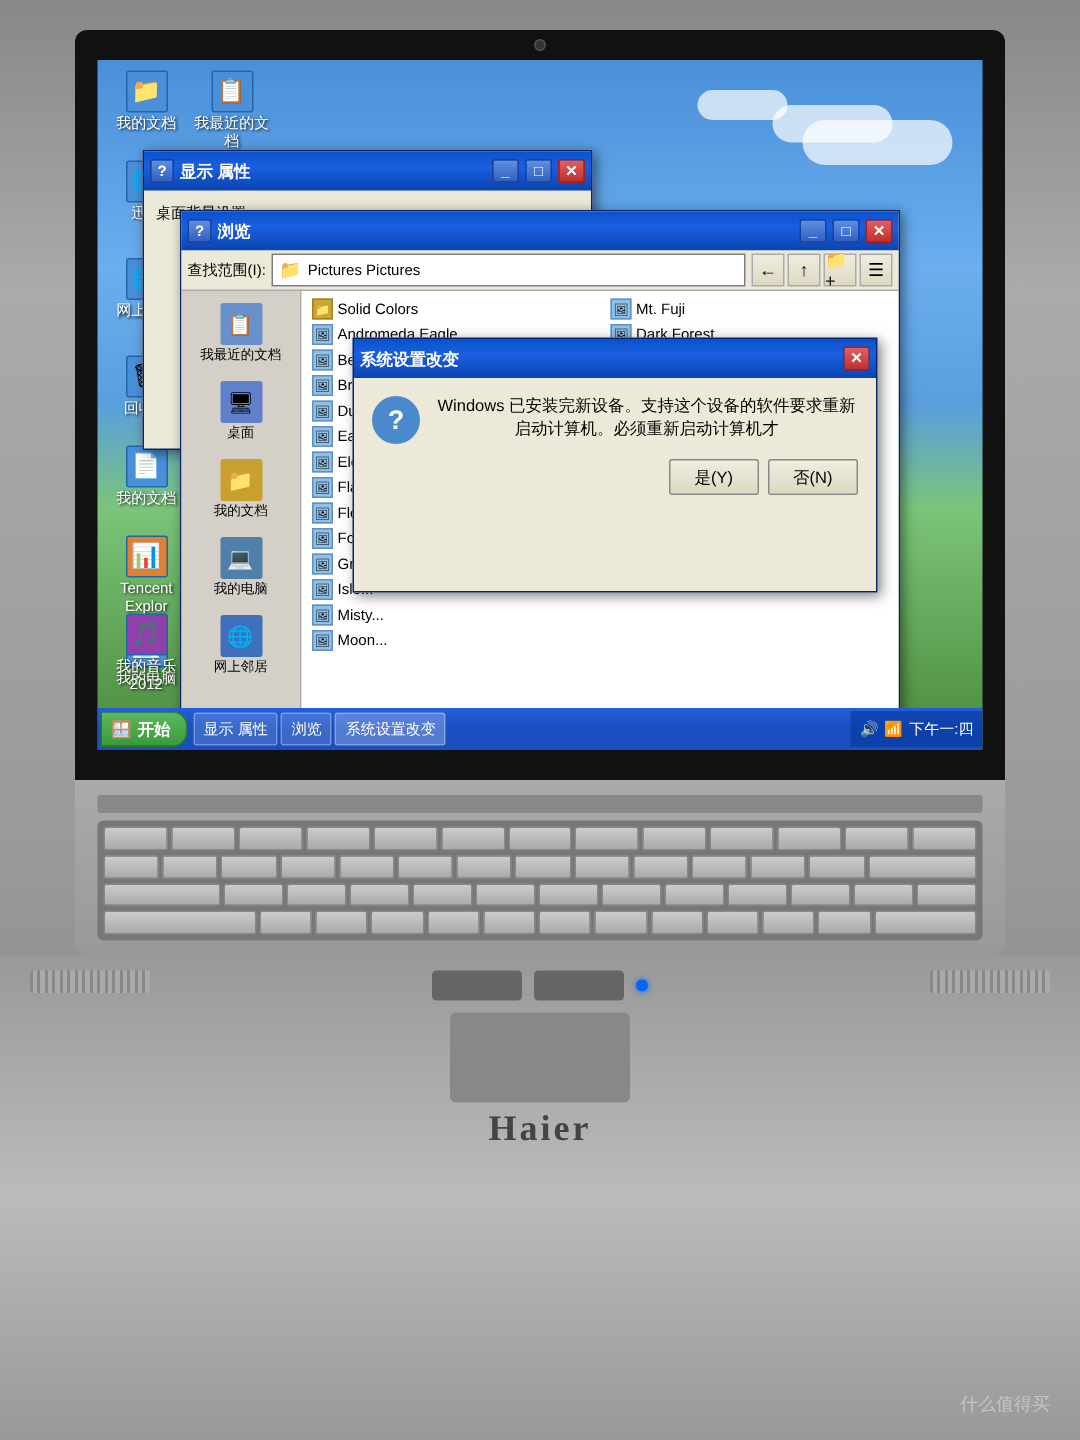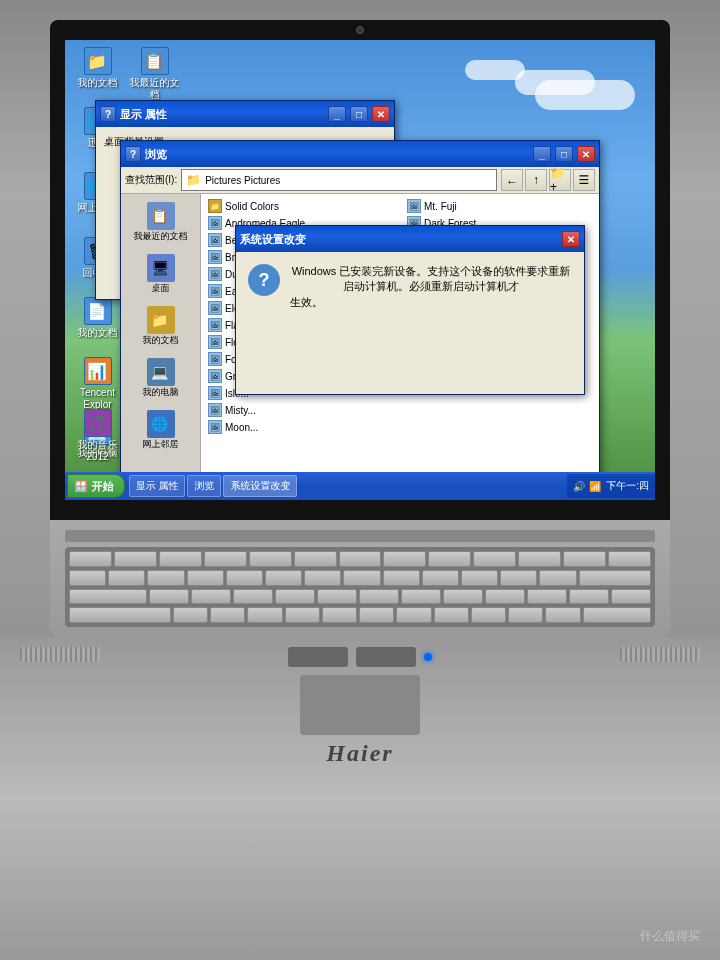--- a/index.html
+++ b/index.html
@@ -766,22 +766,25 @@
           <span style="flex:1;">系统设置改变</span>
           <div class="xp-btn xp-btn-close">✕</div>
         </div>
         <div class="system-dialog-content">
           <div class="system-dialog-body">
             <div class="system-dialog-icon">
               <span>?</span>
             </div>
             <div>
               <div style="font-size:11px;line-height:1.4;color:#000;text-align:center;">Windows 已安装完新设备。支持这个设备的软件要求重新启动计算机。必须重新启动计算机才</div>
-              <div style="font-size:11px;line-height:1.4;color:#000;">生效。</div>
             </div>
+          </div>
+          <div class="system-dialog-buttons">
+            <button class="dialog-btn">是(Y)</button>
+            <button class="dialog-btn">否(N)</button>
           </div>
         </div>
       </div>
 
       <div class="taskbar">
         <div class="start-button">
           <span style="margin-right:4px;">🪟</span>
           <span>开始</span>
         </div>
         <div class="taskbar-items">
@@ -876,19 +879,19 @@
       <div class="speaker-grille"></div>
       <div style="display:flex;gap:8px;align-items:center;">
         <div style="width:60px;height:20px;background:#666;border-radius:3px;display:flex;align-items:center;justify-content:center;cursor:pointer;"></div>
         <div style="width:60px;height:20px;background:#666;border-radius:3px;display:flex;align-items:center;justify-content:center;cursor:pointer;"></div>
         <div style="width:8px;height:8px;background:#0066ff;border-radius:50;border-radius:50%;box-shadow:0 0 4px #0066ff;"></div>
       </div>
       <div class="speaker-grille"></div>
     </div>
     <div class="touchpad-area"></div>
     <div class="laptop-logo">
-      <span style="font-style:italic;font-size:24px;color:#444;font-family:serif;">Haier</span>
+      <span style="font-size:24px;color:#444;font-family:serif;">Haier</span>
     </div>
   </div>
 
   <div class="brand-watermark">什么值得买</div>
 
 </div>
 
 </body></html>

